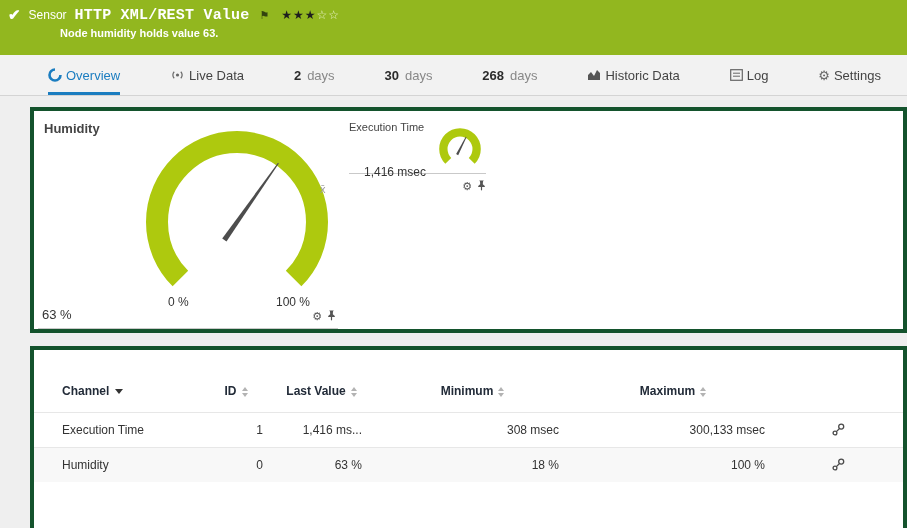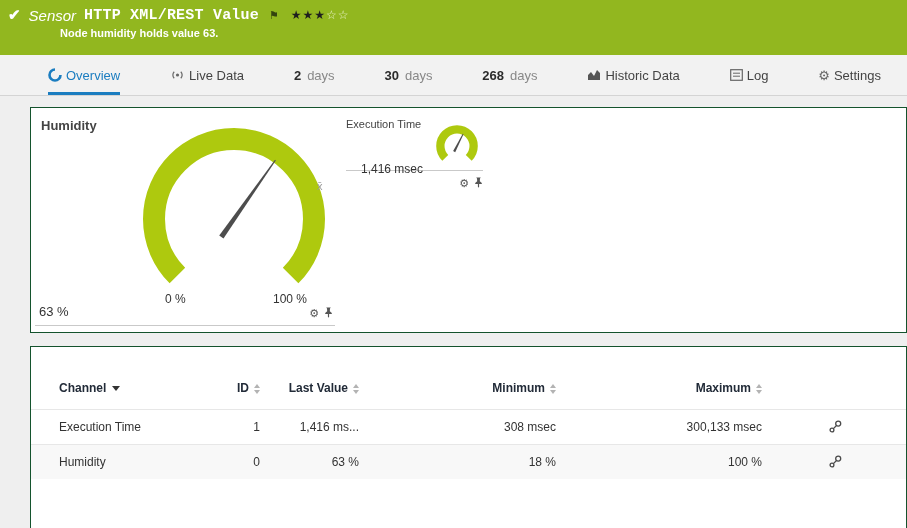--- a/index.html
+++ b/index.html
@@ -3,42 +3,42 @@
 <meta charset="utf-8">
 <style>
   * { margin:0; padding:0; box-sizing:border-box; }
   html,body { width:907px; height:528px; overflow:hidden; }
   body { font-family:"Liberation Sans", sans-serif; background:#efefef; color:#333; }
 
   
   .banner { color:#fff; padding:6px 10px 8px 8px; height:55px; }
   .banner-row1 { display:flex; align-items:center; gap:8px; }
   .check-icon { font-size:15px; font-weight:bold; }
-  .kind { font-style:italic; font-size:15px; }
+  .kind { font-size:12px; }
   .s-title { font-size:15px; font-weight:bold; letter-spacing:.2px;font-family:Liberation Mono, monospace; }
   .flag-icon { font-size:11px; color:#33430f; margin-left:2px; }
   .stars { font-size:12px; letter-spacing:1px; margin-left:4px; }
   .stars .filled { color:#1e1e1e; }
   .stars .empty { color:#e6f0c2; }
   .banner-sub { font-size:11px; font-weight:bold; margin:3px 0 0 40px;padding-left:12px; }
 
   
   .tabs { display:flex; justify-content:space-between; align-items:stretch;
           height:41px; padding:0 26px 0 48px; border-bottom:1px solid #d4d4d4;
           background:#f2f2f2; }
   .tab { display:flex; align-items:center; gap:4px; font-size:13px; color:#444;
          cursor:pointer; border-bottom:3px solid transparent; padding-top:3px; }
   .tab.active { color:#1b7dc0; border-bottom-color:#1b7dc0; }
   .tab .num { font-weight:bold; color:#2b2b2b; }
   .tab .word { color:#888; margin-left:2px; }
   .ticon { display:inline-flex; align-items:center; }
   .gear-glyph { font-size:13px; color:#666; line-height:1; }
 
   
-  .card { background:#fff; border:1px solid #14532d; margin-left:30px; }
+  .card { background:#fff; border:4px solid #14532d; margin-left:30px; }
   .gauge-card { margin-top:11px; height:226px; position:relative; }
   .table-card { margin-top:13px; height:204px; overflow:hidden; }
 
   
   .hum-panel { position:absolute; left:4px; top:4px; width:300px; height:214px;
                border-bottom:1px solid #c9c9c9; }
   .panel-title { position:absolute; left:6px; top:6px; font-size:13px;
                  font-weight:bold; color:#444; }
   .gauge-svg { position:absolute; left:103px; top:6px; }
   .g-min { position:absolute; left:134px; top:184px; font-size:12px; color:#333; }
@@ -54,21 +54,21 @@
   .exec-panel { position:absolute; left:315px; top:6px; width:137px; }
   .exec-box { position:relative; height:57px; border-bottom:1px solid #c9c9c9; }
   .exec-title { position:absolute; left:0; top:4px; font-size:11px; color:#444; }
   .exec-value { position:absolute; left:15px; top:38px; font-size:12px; color:#333;margin-top:10px; }
   .mini-gauge { position:absolute; right:0; top:4px; }
   .exec-tools { display:flex; justify-content:flex-end; gap:5px; margin-top:3px;
                 align-items:center; }
 
   
   table { width:100%; border-collapse:collapse; table-layout:fixed; font-size:12px; }
-  th { font-weight:bold; color:#222b38; text-align:right; vertical-align:top;
+  th { font-weight:bold; color:#222b38; text-align:center; vertical-align:top;
        padding:34px 18px 14px 0; line-height:14px; }
   th.ch { text-align:left; padding-left:28px; }
   th.last { padding-right:24px; }
   th.min { padding-right:22px; }
   th.max { padding-right:26px; }
   th.gear-col { padding:0; }
   td { padding:10px 18px 10px 0; color:#333; text-align:right; line-height:14px; }
   td.ch { text-align:left; padding-left:28px; }
   td.last { padding-right:24px; }
   td.min { padding-right:22px; }

